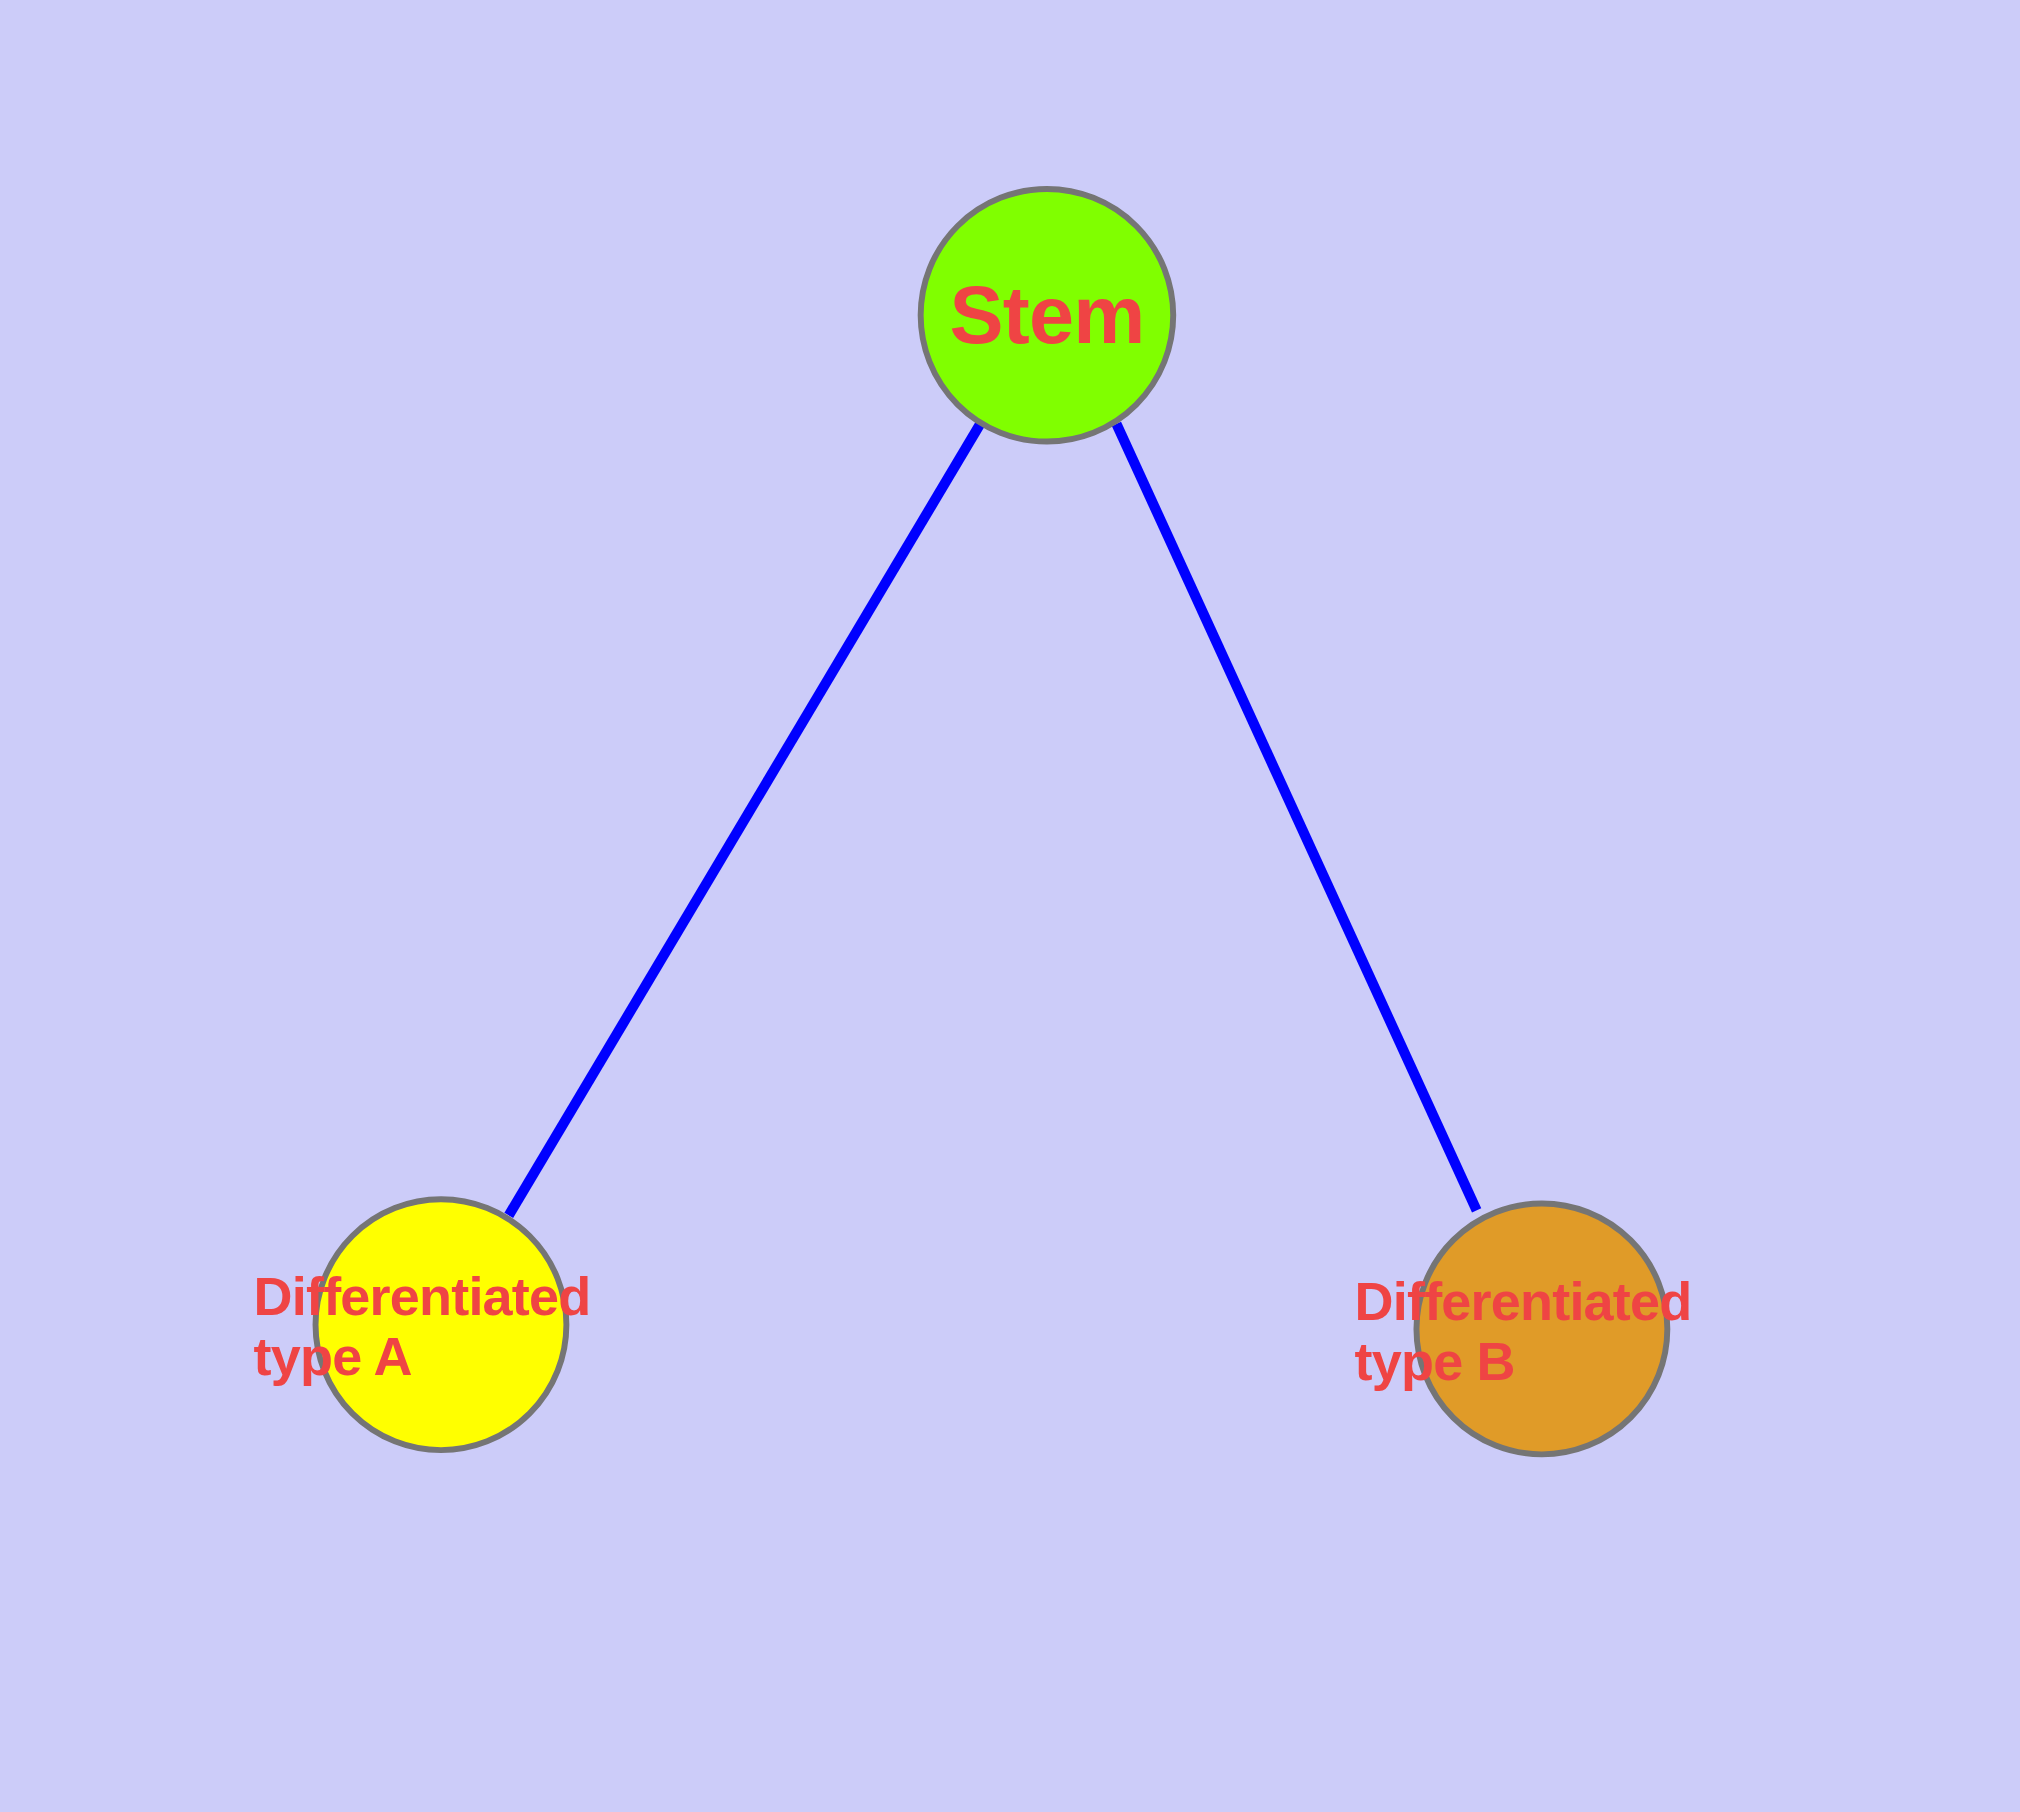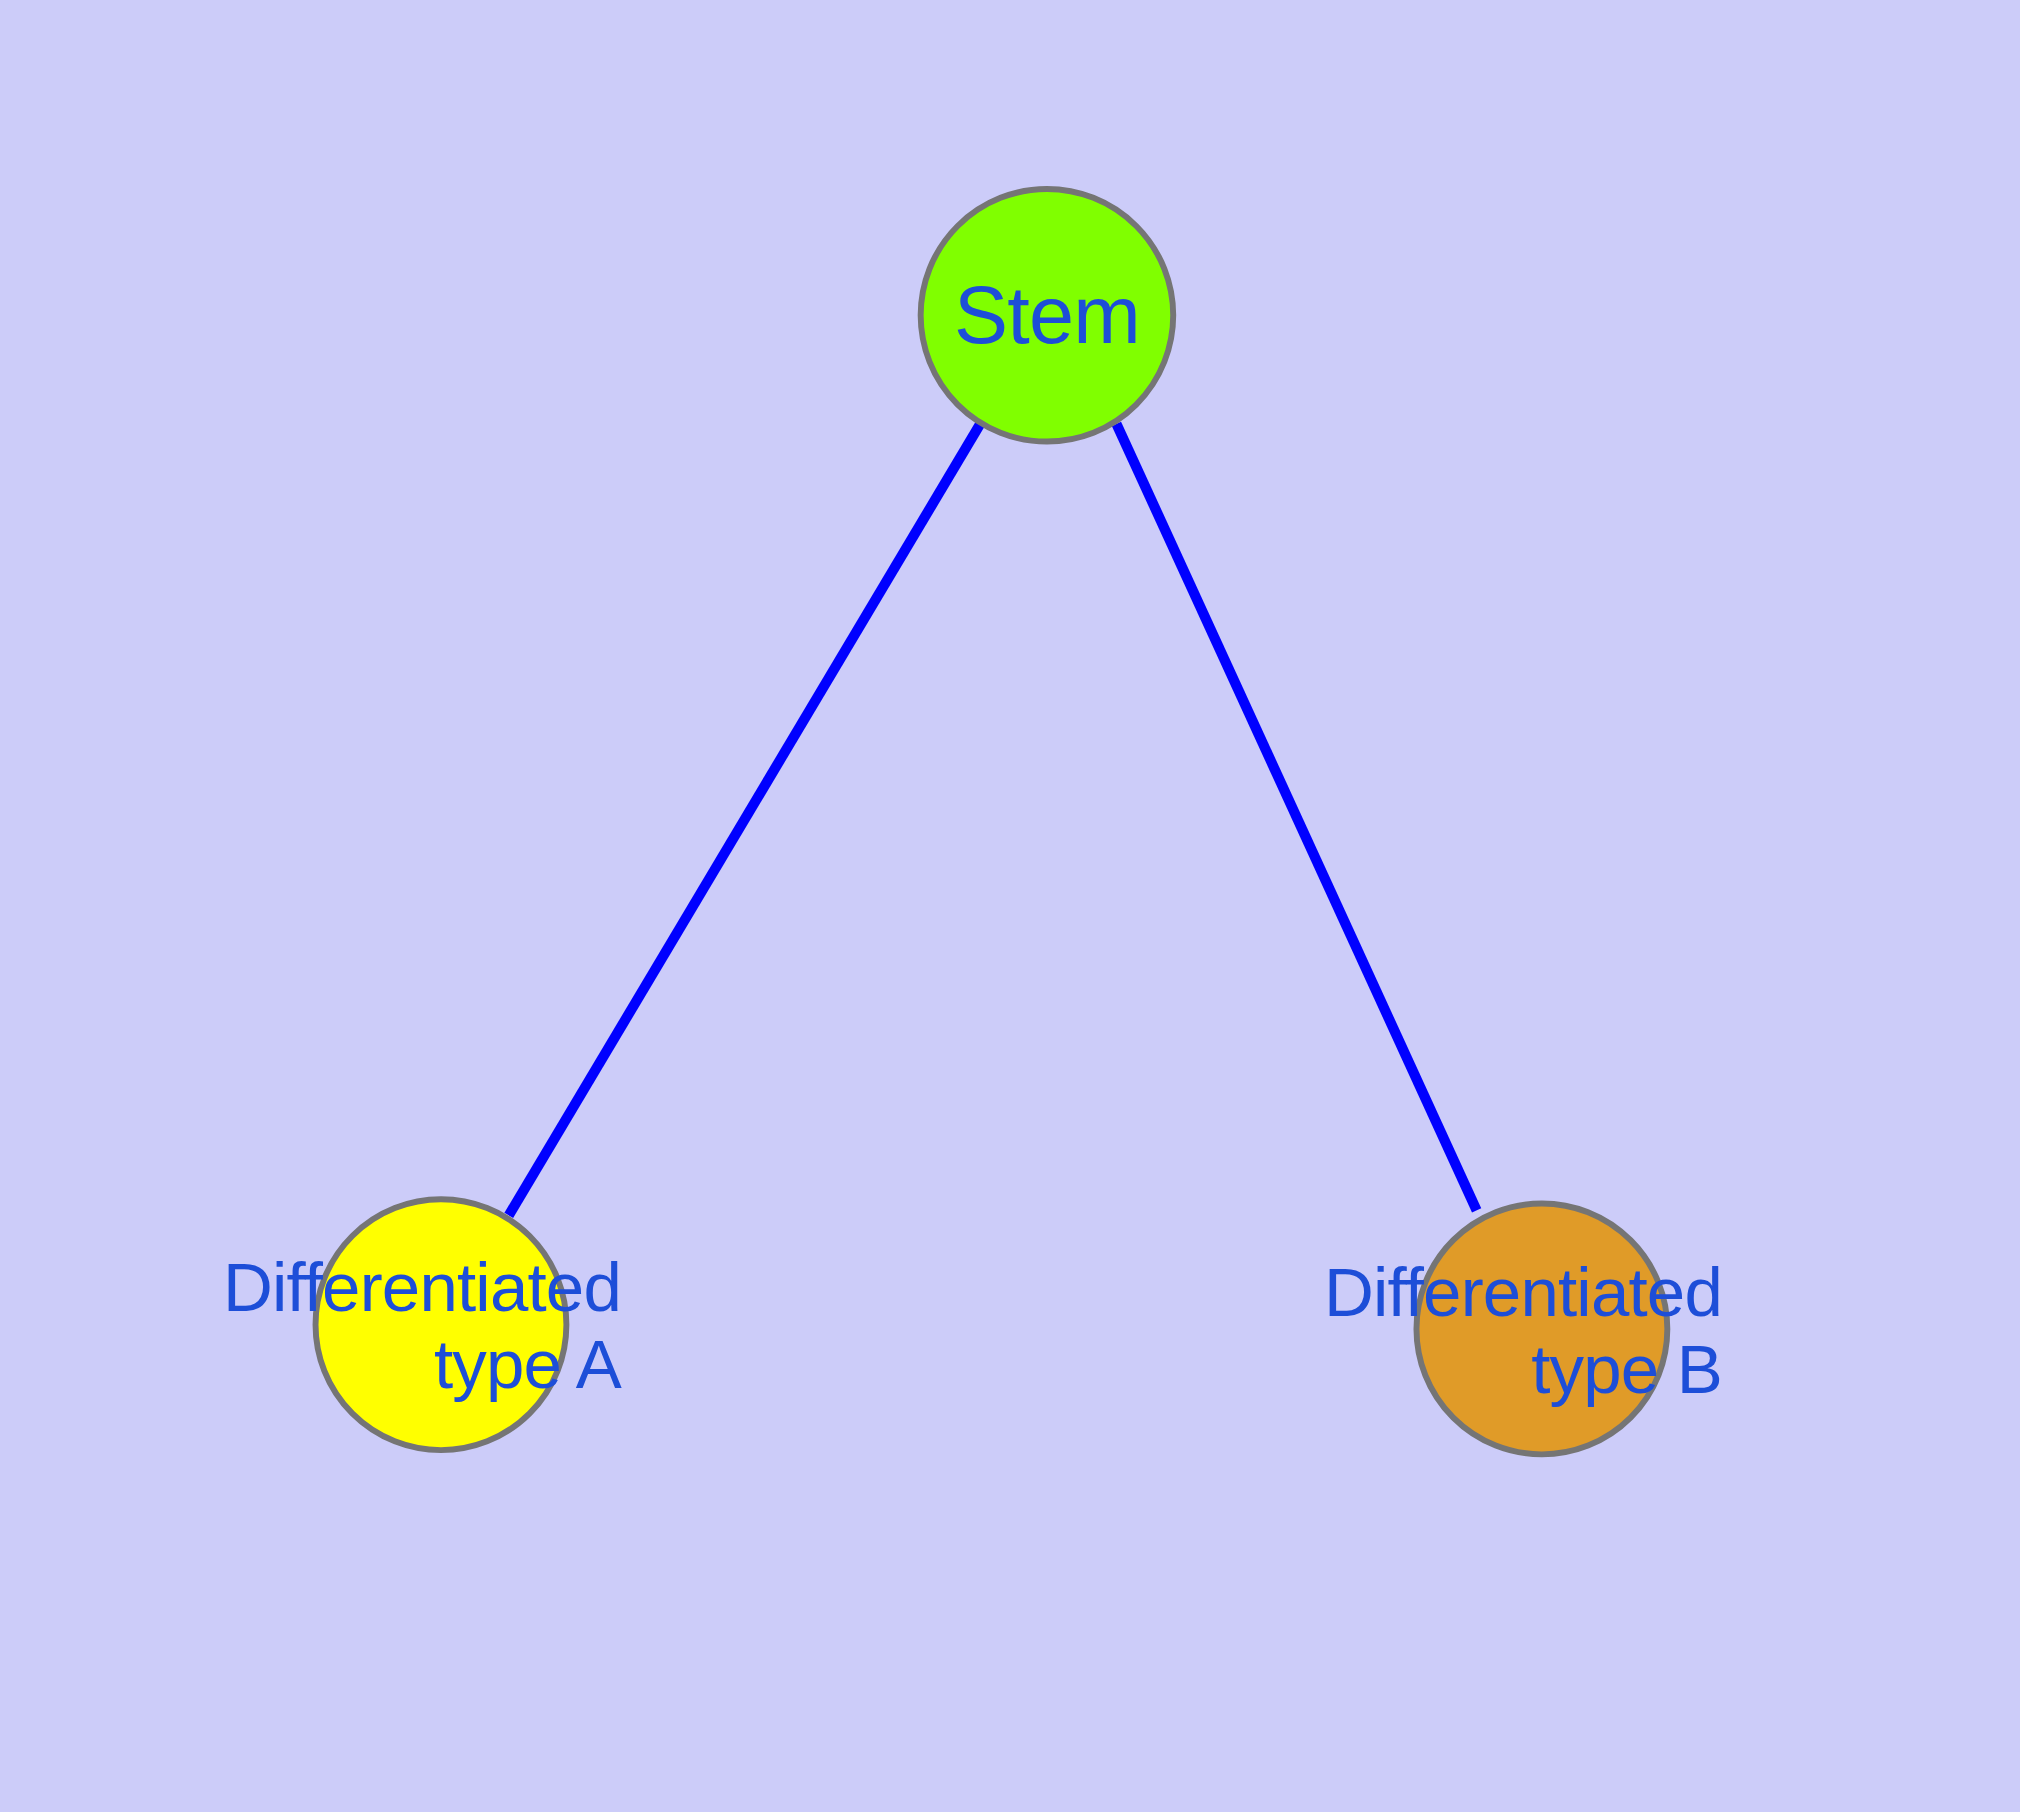--- a/index.html
+++ b/index.html
@@ -23,34 +23,34 @@
   }
   #graph-svg {
     position: absolute;
     left: 0;
     top: 0;
     width: 2021px;
     height: 1812px;
   }
   .node-label {
     position: absolute;
-    text-align: right;
-    color: #1d4ed8;
-    font-weight: normal;
+    text-align: left;
+    color: #ef4444;
+    font-weight: bold;
     line-height: 1.12;
     white-space: pre;
     pointer-events: none;
     transform: translate(-50%, -50%);
   }
   #label-stem {
     font-size: 81px;
     letter-spacing: -0.8px;
   }
   #label-type-a, #label-type-b {
-    font-size: 69px;
+    font-size: 54px;
     letter-spacing: -0.8px;
   }
 </style>
 </head>
 <body>
 
 <div id="canvas" style="width: 2021px; height: 1812px;">
 
   <div id="bg-rect" style="background: rgb(204, 204, 249); width: 2021px; height: 1812px;"></div>
 

